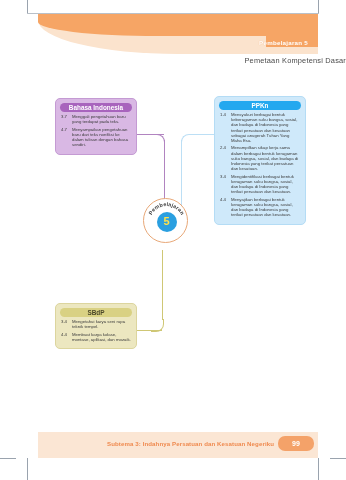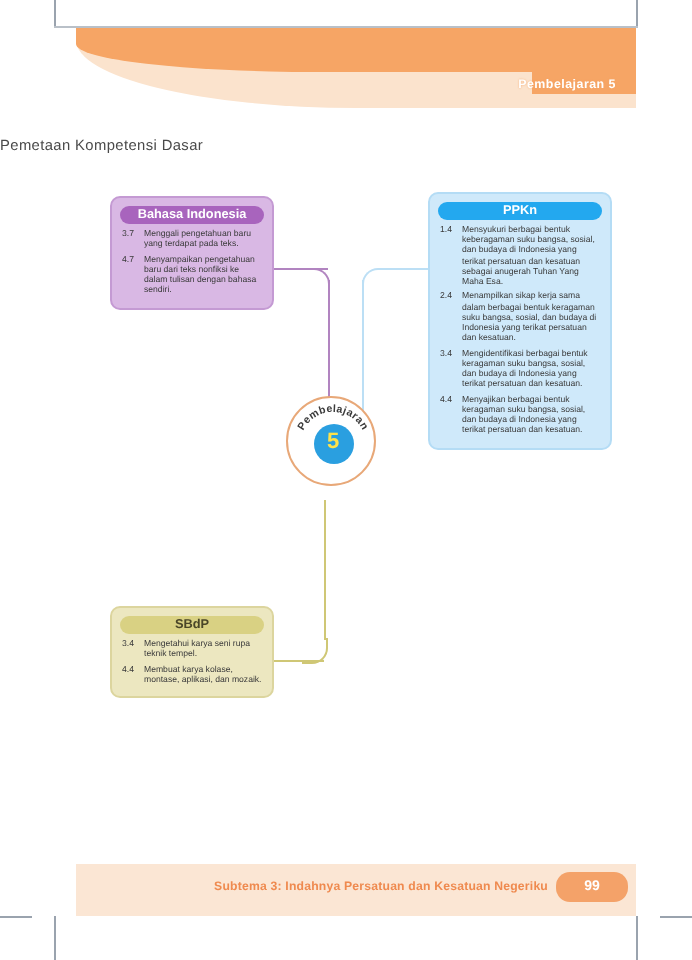--- a/index.html
+++ b/index.html
@@ -38,21 +38,21 @@
     position:absolute;left:228px;top:0;width:52px;height:33px;background:#f6a565;
   }
   #masthead-label{
     position:absolute;right:10px;top:25px;
     font-size:6.2px;font-weight:bold;letter-spacing:.25px;
     color:#ffffff;text-shadow:0 0 1px rgba(246,165,101,.9);
   }
 
   
   #page-title{
-    position:absolute;left:0;top:68px;width:346px;text-align:left;
+    position:absolute;left:0;top:56px;width:346px;text-align:right;
     font-size:7.4px;color:#4a4a4a;letter-spacing:.2px;
   }
 
   
   .conn{position:absolute;}
   
   .conn-bi-h{left:136px;top:134px;width:28px;height:1.2px;background:#b184c0;}
   .conn-bi-corner{
     left:152px;top:134px;width:12px;height:12px;
     border-top:1.2px solid #b184c0;border-right:1.2px solid #b184c0;

